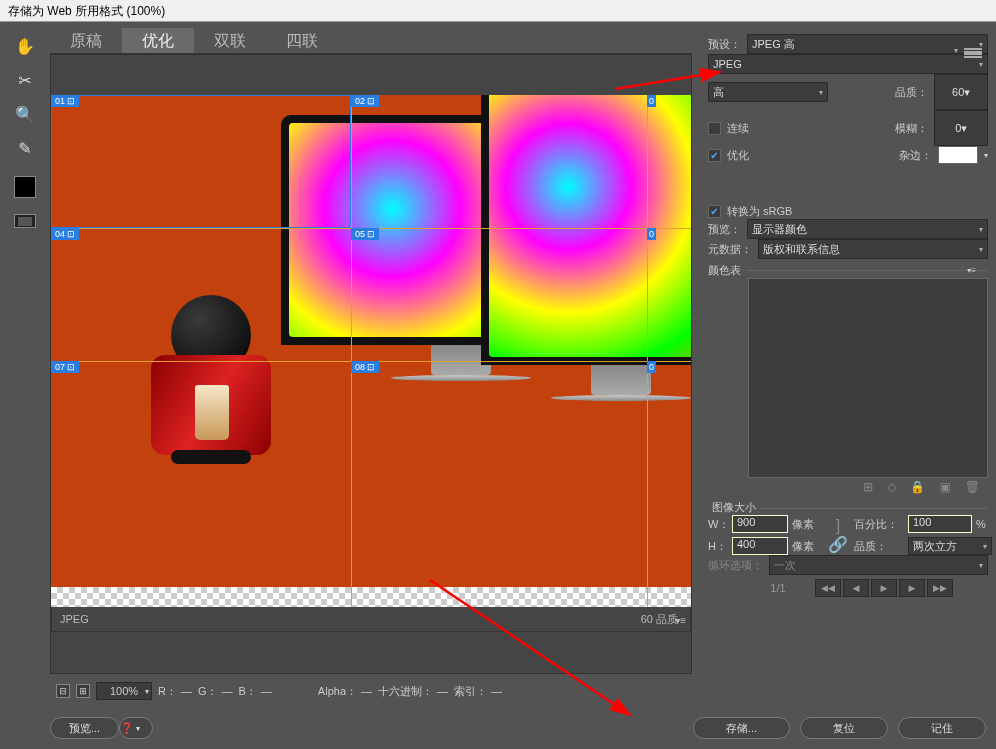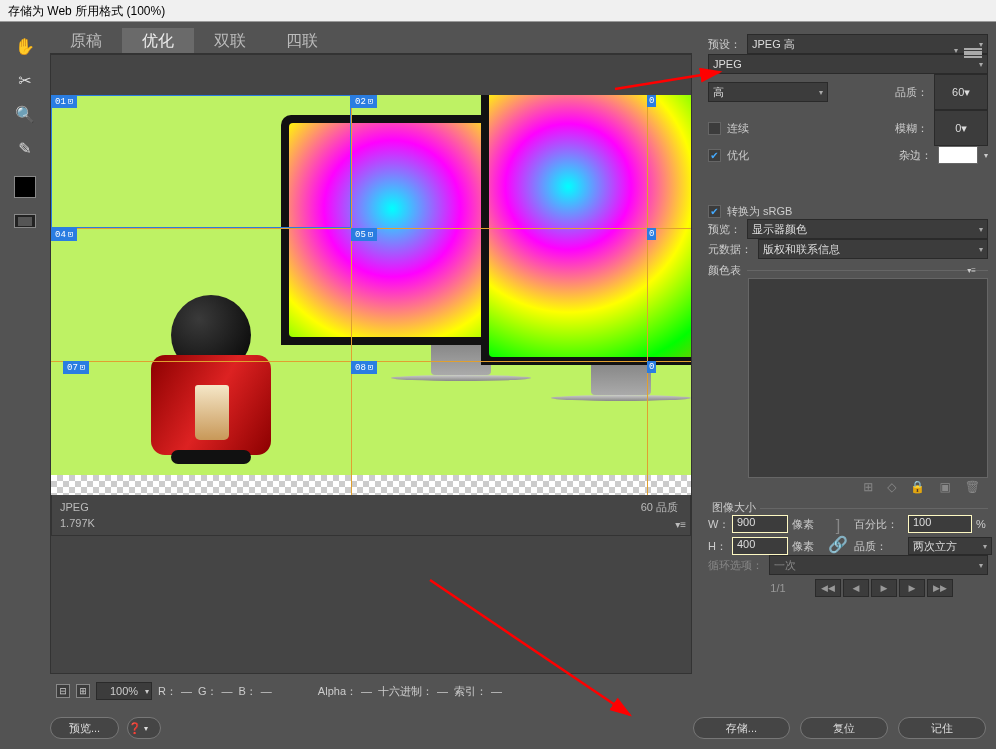--- a/index.html
+++ b/index.html
@@ -9,21 +9,21 @@
 .left-tools { width: 50px; display: flex; flex-direction: column; align-items: center; padding-top: 6px; gap: 10px; }
 .tool-icon { width: 24px; height: 24px; display: flex; align-items: center; justify-content: center; cursor: pointer; color: #ddd; font-size: 16px; }
 .color-swatch { width: 22px; height: 22px; background: #000; border: 1px solid #888; margin-top: 6px; }
 .color-swatch2 { width: 22px; height: 14px; background: #222; border: 1px solid #888; margin-top: 6px; position: relative; }
 .color-swatch2::after { content:''; position:absolute; top:2px; left:3px; width:14px; height:9px; background:#555; }
 .center { flex: 1; display: flex; flex-direction: column; padding-right: 8px; }
 .tabs { display: flex; height: 26px; background: #535353; border-bottom: 1px solid #333; }
 .tab { padding: 0 20px; line-height: 26px; color: #bbb; cursor: pointer; font-size: 16px; }
 .tab.active { background: #6a6a6a; color: #eee; }
 .canvas-wrap { flex: 1; background: #454545; border: 1px solid #333; position: relative; overflow: hidden; padding: 40px 0 0 0; }
-.canvas { background: #bef264; margin: 0 0 0 0; width: 100%; height: 400px; position: relative; overflow:hidden;font-family:Liberation Mono, monospace; }
+.canvas { background: #c2410c; margin: 0 0 0 0; width: 100%; height: 512px; position: relative; overflow:hidden; }
 .transparency-bg { position:absolute; bottom:0; left:0; right:0; height:20px; background-image: linear-gradient(45deg,#ccc 25%,transparent 25%,transparent 75%,#ccc 75%),linear-gradient(45deg,#ccc 25%,#fff 25%,#fff 75%,#ccc 75%); background-size:12px 12px; background-position:0 0,6px 6px; }
 .monitor { position:absolute; }
 .monitor-body { background:#111; border-radius:10px 10px 0 0; padding:8px; }
 .monitor-screen { width: 100%; height: 100%; border-radius:4px; background: radial-gradient(circle at 30% 40%, #0ff, #f0f 25%, #ff0 50%, #0f0 75%, #f80); }
 .monitor-stand { width: 60px; height: 30px; background: linear-gradient(#888,#aaa); margin: 0 auto; border-radius: 0 0 4px 4px; }
 .monitor-base { width: 140px; height: 6px; background: linear-gradient(#ccc,#888); margin: 0 auto; border-radius: 50%; }
 .slice-line-h { position:absolute; left:0; right:0; height:1px; background: #e0a030; }
 .slice-line-v { position:absolute; top:0; bottom:0; width:1px; background: #e0a030; }
 .slice-selected { border:1px solid #2a7de1; }
 .slice-badge { position:absolute; background: #2a7de1; color:#fff; font-size:9px; padding:1px 4px; display:flex; align-items:center; gap:2px; }
@@ -52,21 +52,21 @@
 .fieldset-title { position:relative; font-size:11px; color:#ccc; margin-top:4px; }
 .fieldset-title span { background:#535353; padding:0 4px; position:relative; z-index:1;margin-top:12px; }
 .fieldset-title::after { content:''; position:absolute; left:0; right:0; top:50%; height:1px; background:#666; }
 .imgsize-grid { display:grid; grid-template-columns: 20px 56px 30px 24px 50px 64px 16px; gap:4px; align-items:center; font-size:11px; }
 .imgsize-grid .inp { height:18px; background:#3c3c3c; border:1px solid #fef9c3; padding:0 4px; color:#ddd; }
 .link-bracket { color:#888; font-size:16px; text-align:center; }
 .anim-row { display:flex; align-items:center; gap:6px; }
 .anim-ctrl { display:flex; align-items:center; justify-content:center; gap:2px; margin-top:4px; }
 .anim-btn { width:26px; height:18px; background:#3c3c3c; border:1px solid #2a2a2a; display:flex; align-items:center; justify-content:center; font-size:9px; color:#999; cursor:pointer; }
 .anim-counter { width:70px; text-align:center; color:#999; }
-.bottom-buttons { position:absolute; bottom:10px; left:50px; right:10px; display:flex; align-items:center; gap:8px; }
+.bottom-buttons { position:absolute; bottom:10px; left:50px; right:10px; display:flex; align-items:center; }
 .btn { height:22px; padding:0 18px; border-radius:11px; border:1px solid #777; background:#454545; color:#ddd; font-size:11px; display:flex; align-items:center; cursor:pointer; }
 .btn-group-right { margin-left:auto; display:flex; gap:10px; }
 .arrow-annotation { position:absolute; pointer-events:none; }
 .arrow-annotation svg { overflow:visible; }
 .menu-stripes { position:absolute; right:14px; top:48px; width:18px; height:10px; display:flex; flex-direction:column; justify-content:space-between; cursor:pointer; }
 .menu-stripes div { height:2px; background:#aaa; }
 .menu-stripes::before { content:'▾'; position:absolute; left:-10px; top:-2px; font-size:8px; color:#aaa; }
 </style>
 </head>
 <body>
@@ -130,34 +130,33 @@
         <div class="slice-badge" style="left:596px; top:0; padding:1px 2px;">0</div>
         <div class="slice-badge" style="left:0; top:133px;">
             <span>04</span>
             <span>⊡</span>
           </div>
         <div class="slice-badge" style="left:300px; top:133px;">
             <span>05</span>
             <span>⊡</span>
           </div>
         <div class="slice-badge" style="left:596px; top:133px; padding:1px 2px;">0</div>
-        <div class="slice-badge" style="left:12px; top:266px;">
+        <div class="slice-badge" style="left:0; top:266px;">
             <span>07</span>
             <span>⊡</span>
           </div>
         <div class="slice-badge" style="left:300px; top:266px;">
             <span>08</span>
             <span>⊡</span>
           </div>
         <div class="slice-badge" style="left:596px; top:266px; padding:1px 2px;">0</div>
       </div>
 
       <div class="info-panel">
         <div>JPEG</div>
-        <div>1.797K</div>
         <div class="quality">60 品质</div>
         <div class="menu-arrow">▾≡</div>
       </div>
     </div>
 
     <div class="zoom-row">
       <div class="sq">⊟</div>
       <div class="sq">⊞</div>
       <div class="box"><span>100%</span><span class="dd">▾</span></div>
       <div class="seg">

